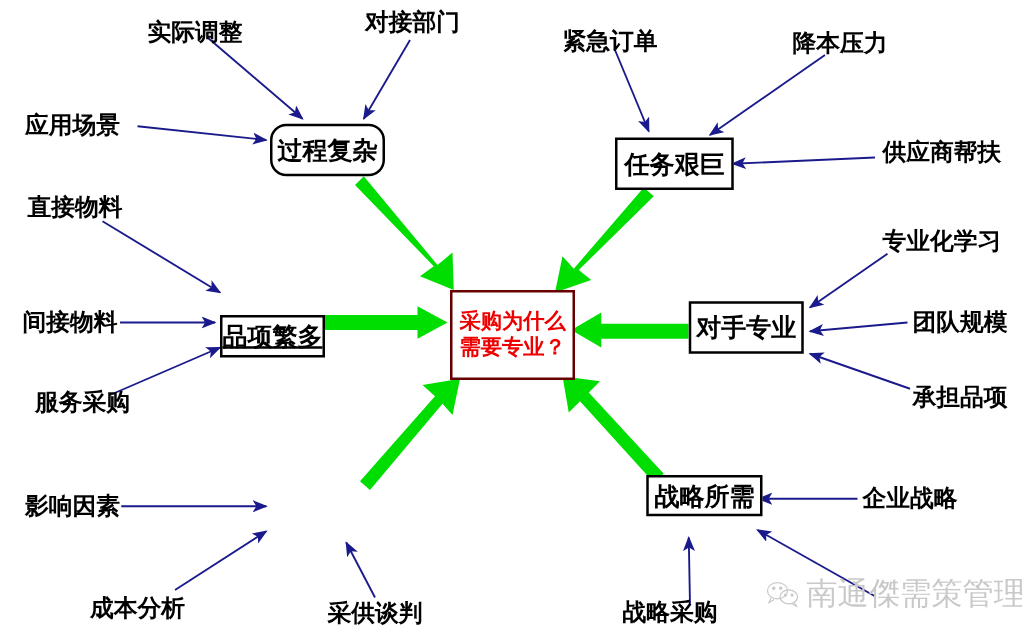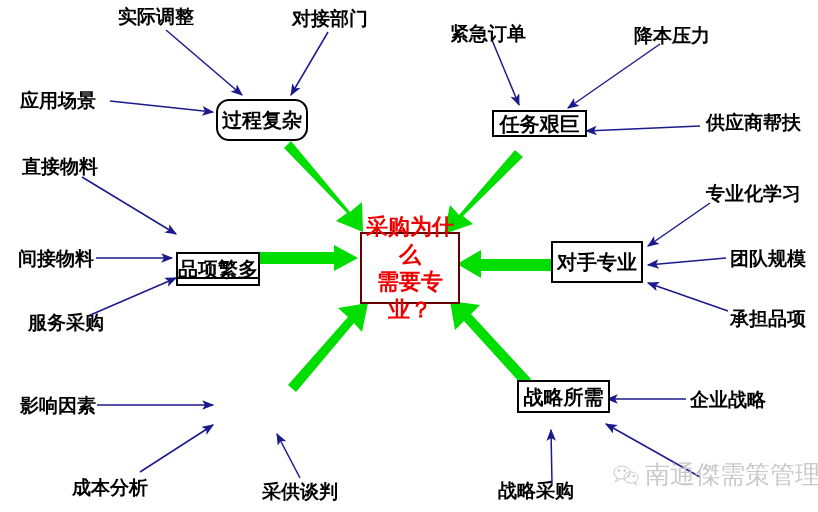--- a/index.html
+++ b/index.html
@@ -45,21 +45,21 @@
     align-items: center;
     justify-content: center;
     white-space: nowrap;
   }
   .center-node {
     position: absolute;
     box-sizing: border-box;
     border: 2px solid #660000;
     background: #ffffff;
     color: #ee0000;
-    font-size: 22px;
+    font-size: 17px;
     font-weight: bold;
     line-height: 1.25;
     display: flex;
     align-items: center;
     justify-content: center;
     text-align: center;
     white-space: pre-line;
   }
   .watermark {
     position: absolute;
@@ -130,21 +130,21 @@
       <path d="M258,252 L334,252 L334,245 L358,258 L334,271 L334,264 L258,264 Z"></path>
 
       <path d="M551,259 L481,259 L481,250 L457,264 L481,278 L481,271 L551,271 Z"></path>
 
       <path d="M288,385 L348,317 L338,308 L368,303 L362,332 L354,323 L296,392 Z"></path>
 
       <path d="M531,379 L471,314 L480,305 L450,301 L455,330 L464,321 L523,386 Z"></path>
     </g>
   </svg>
 
-  <div class="leaf" style="left:118px; top:7px;">实际调整</div>
+  <div class="leaf" style="left:118px; top:17px;">实际调整</div>
   <div class="leaf" style="left:292px; top:9px;">对接部门</div>
   <div class="leaf" style="left:20px;  top:91px;">应用场景</div>
 
   <div class="leaf" style="left:450px; top:24px;">紧急订单</div>
   <div class="leaf" style="left:634px; top:26px;">降本压力</div>
   <div class="leaf" style="left:706px; top:113px;">供应商帮扶</div>
 
   <div class="leaf" style="left:22px;  top:157px;">直接物料</div>
   <div class="leaf" style="left:18px;  top:249px;text-align:right;">间接物料</div>
   <div class="leaf" style="left:28px;  top:313px;">服务采购</div>
@@ -154,21 +154,21 @@
   <div class="leaf" style="left:730px; top:309px;">承担品项</div>
 
   <div class="leaf" style="left:20px;  top:396px;">影响因素</div>
   <div class="leaf" style="left:72px;  top:478px;">成本分析</div>
   <div class="leaf" style="left:262px; top:482px;">采供谈判</div>
 
   <div class="leaf" style="left:690px; top:390px;">企业战略</div>
   <div class="leaf" style="left:498px; top:481px;">战略采购</div>
 
   <div class="node" style="left:216px; top:99px;  width:92px;  height:42px;border-radius:13px;">过程复杂</div>
-  <div class="node" style="left:492px; top:110px; width:95px;  height:27px;">任务艰巨</div>
+  <div class="node" style="left:492px; top:110px; width:95px;  height:42px;">任务艰巨</div>
   <div class="node" style="left:176px; top:252px; width:84px;  height:34px;text-decoration:underline;">品项繁多</div>
   <div class="node" style="left:551px; top:241px; width:92px;  height:42px;">对手专业</div>
   <div class="node" style="left:517px; top:380px; width:93px;  height:33px;">战略所需</div>
 
   <div class="center-node" style="left:360px; top:232px; width:100px; height:72px;">采购为什么
 需要专业？</div>
 
   <div class="watermark" style="left:612px; top:462px;">
     <span>
       <svg width="28" height="22" viewBox="0 0 28 22" fill="none" stroke="#c9c9c9" stroke-width="1">

